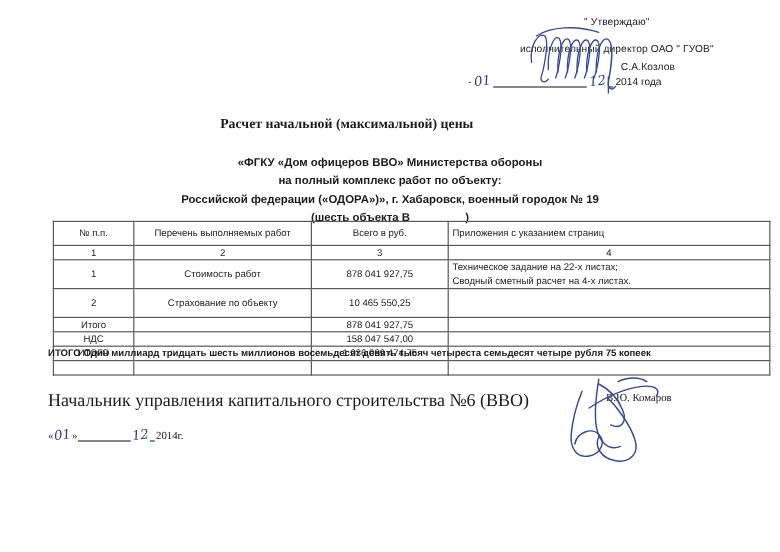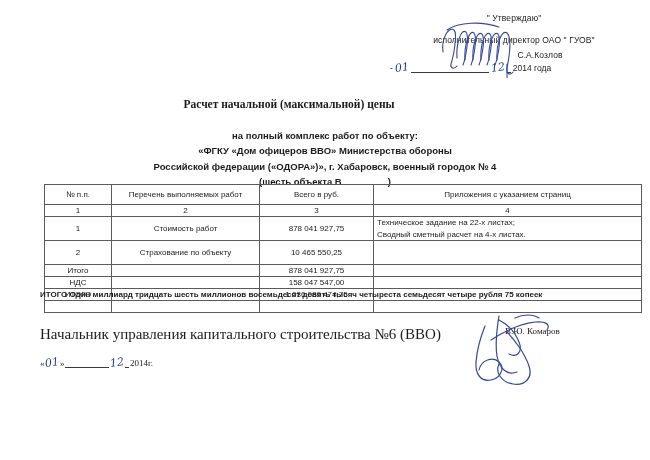--- a/index.html
+++ b/index.html
@@ -144,21 +144,21 @@
   }
   table.calc td, table.calc th {
     border: 1px solid #5a5a5a;
     padding: 0 3px;
     font-weight: normal;
     vertical-align: middle;
   }
   .c1 { width: 60px; text-align: center; }
   .c2 { width: 141px; text-align: center; }
   .c3 { width: 107px; text-align: center; }
-  .c4 { width: 261px; text-align: center; }
+  .c4 { width: 261px; text-align: left; }
 
   tr.head td { height: 19px; margin-left: 27px; }
   tr.numrow td { height: 11px; text-align: center; }
   tr.datarow td { height: 23px; }
   tr.sumrow td { height: 11px; }
   tr.blank td { height: 11px; }
 
   td.left-text {
     text-align: left;
     line-height: 1.42;
@@ -238,23 +238,23 @@
       <path d="M52 42 C51 28, 56 12, 61 16 C65 21, 60 42, 58 47"></path>
       <path d="M60 42 C59 28, 64 11, 70 15 C75 20, 72 40, 70 50 C69 56, 73 58, 76 54"></path>
       <path d="M10 12 C22 4, 44 3, 62 9"></path>
       <path d="M70 46 L70 60"></path>
     </g>
   </svg>
 
   <div class="doc-title">Расчет начальной (максимальной) цены</div>
 
   <div class="subject">
+    <span class="ln">«ФГКУ «Дом офицеров ВВО» Министерства обороны</span>
     <span class="ln">на полный комплекс работ по объекту:</span>
-    <span class="ln">«ФГКУ «Дом офицеров ВВО» Министерства обороны</span>
-    <span class="ln">Российской федерации («ОДОРА»)», г. Хабаровск, военный городок № 4</span>
+    <span class="ln">Российской федерации («ОДОРА»)», г. Хабаровск, военный городок № 19</span>
     <span class="ln"><span>(шесть объекта В</span><span class="cipher-gap"></span><span>)</span></span>
   </div>
 
   <div class="table-wrap">
     <table class="calc">
       <tbody>
         <tr class="head">
           <td class="c1">№ п.п.</td>
           <td class="c2">Перечень выполняемых работ</td>
           <td class="c3">Всего в  руб.</td>

